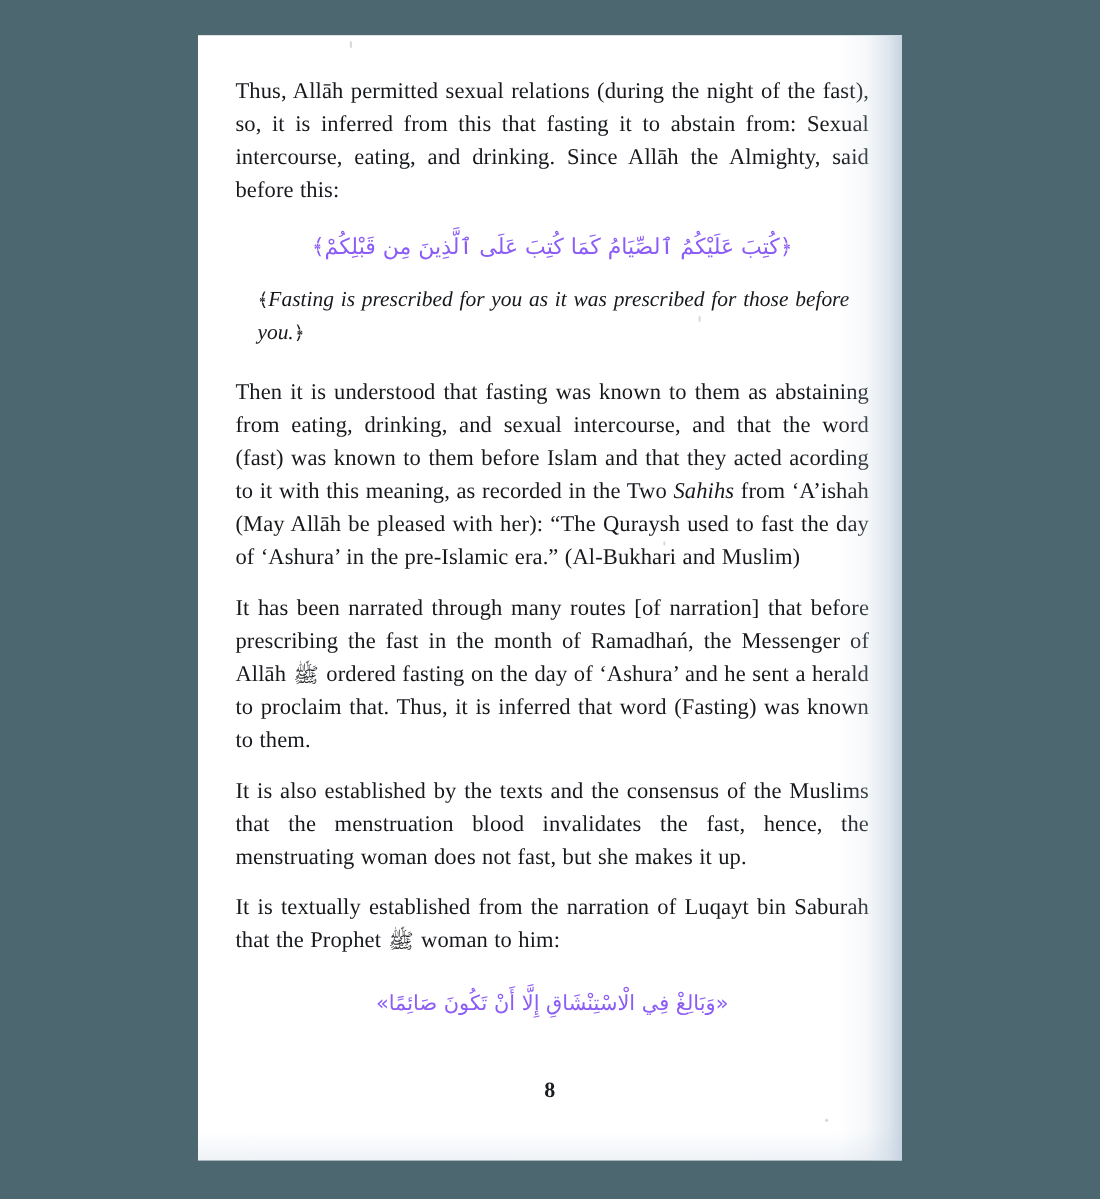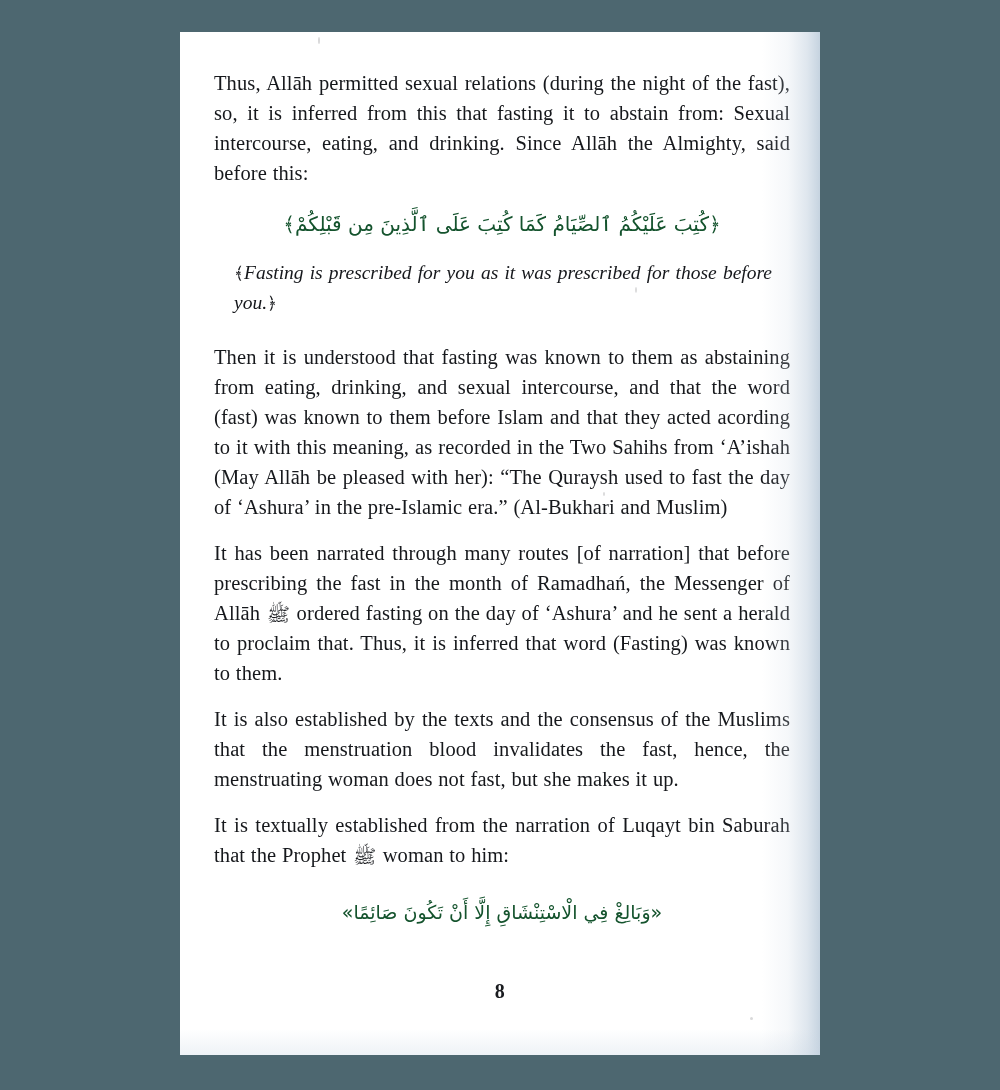--- a/index.html
+++ b/index.html
@@ -73,39 +73,39 @@
     font-size: 20.5px;
     line-height: 30px;
     color: #16181c;
     text-align: justify;
     text-justify: inter-word;
     letter-spacing: .1px;
     word-spacing: .5px;
   }
   .para:last-child { margin-bottom: 0; }
 
-  .para .em { }
+  .para .em { font-style: italic; }
 
   
   .pbuh {
     font-family: "DejaVu Sans", sans-serif;
     font-size: 19px;
     line-height: 0;
     vertical-align: -1px;
     padding: 0 1px;
   }
 
   
   .arabic-line {
     direction: rtl;
     text-align: center;
     font-family: "DejaVu Sans", sans-serif;
     font-size: 20px;
     line-height: 40px;
-    color: #14532d;
+    color: #8b5cf6;
     white-space: nowrap;
   }
   #ayah-line {
     margin: 14px 0 14px 0;
   }
   #hadith-line {
     margin: 22px 0 0 0;
     font-size: 19px;
   }
 

